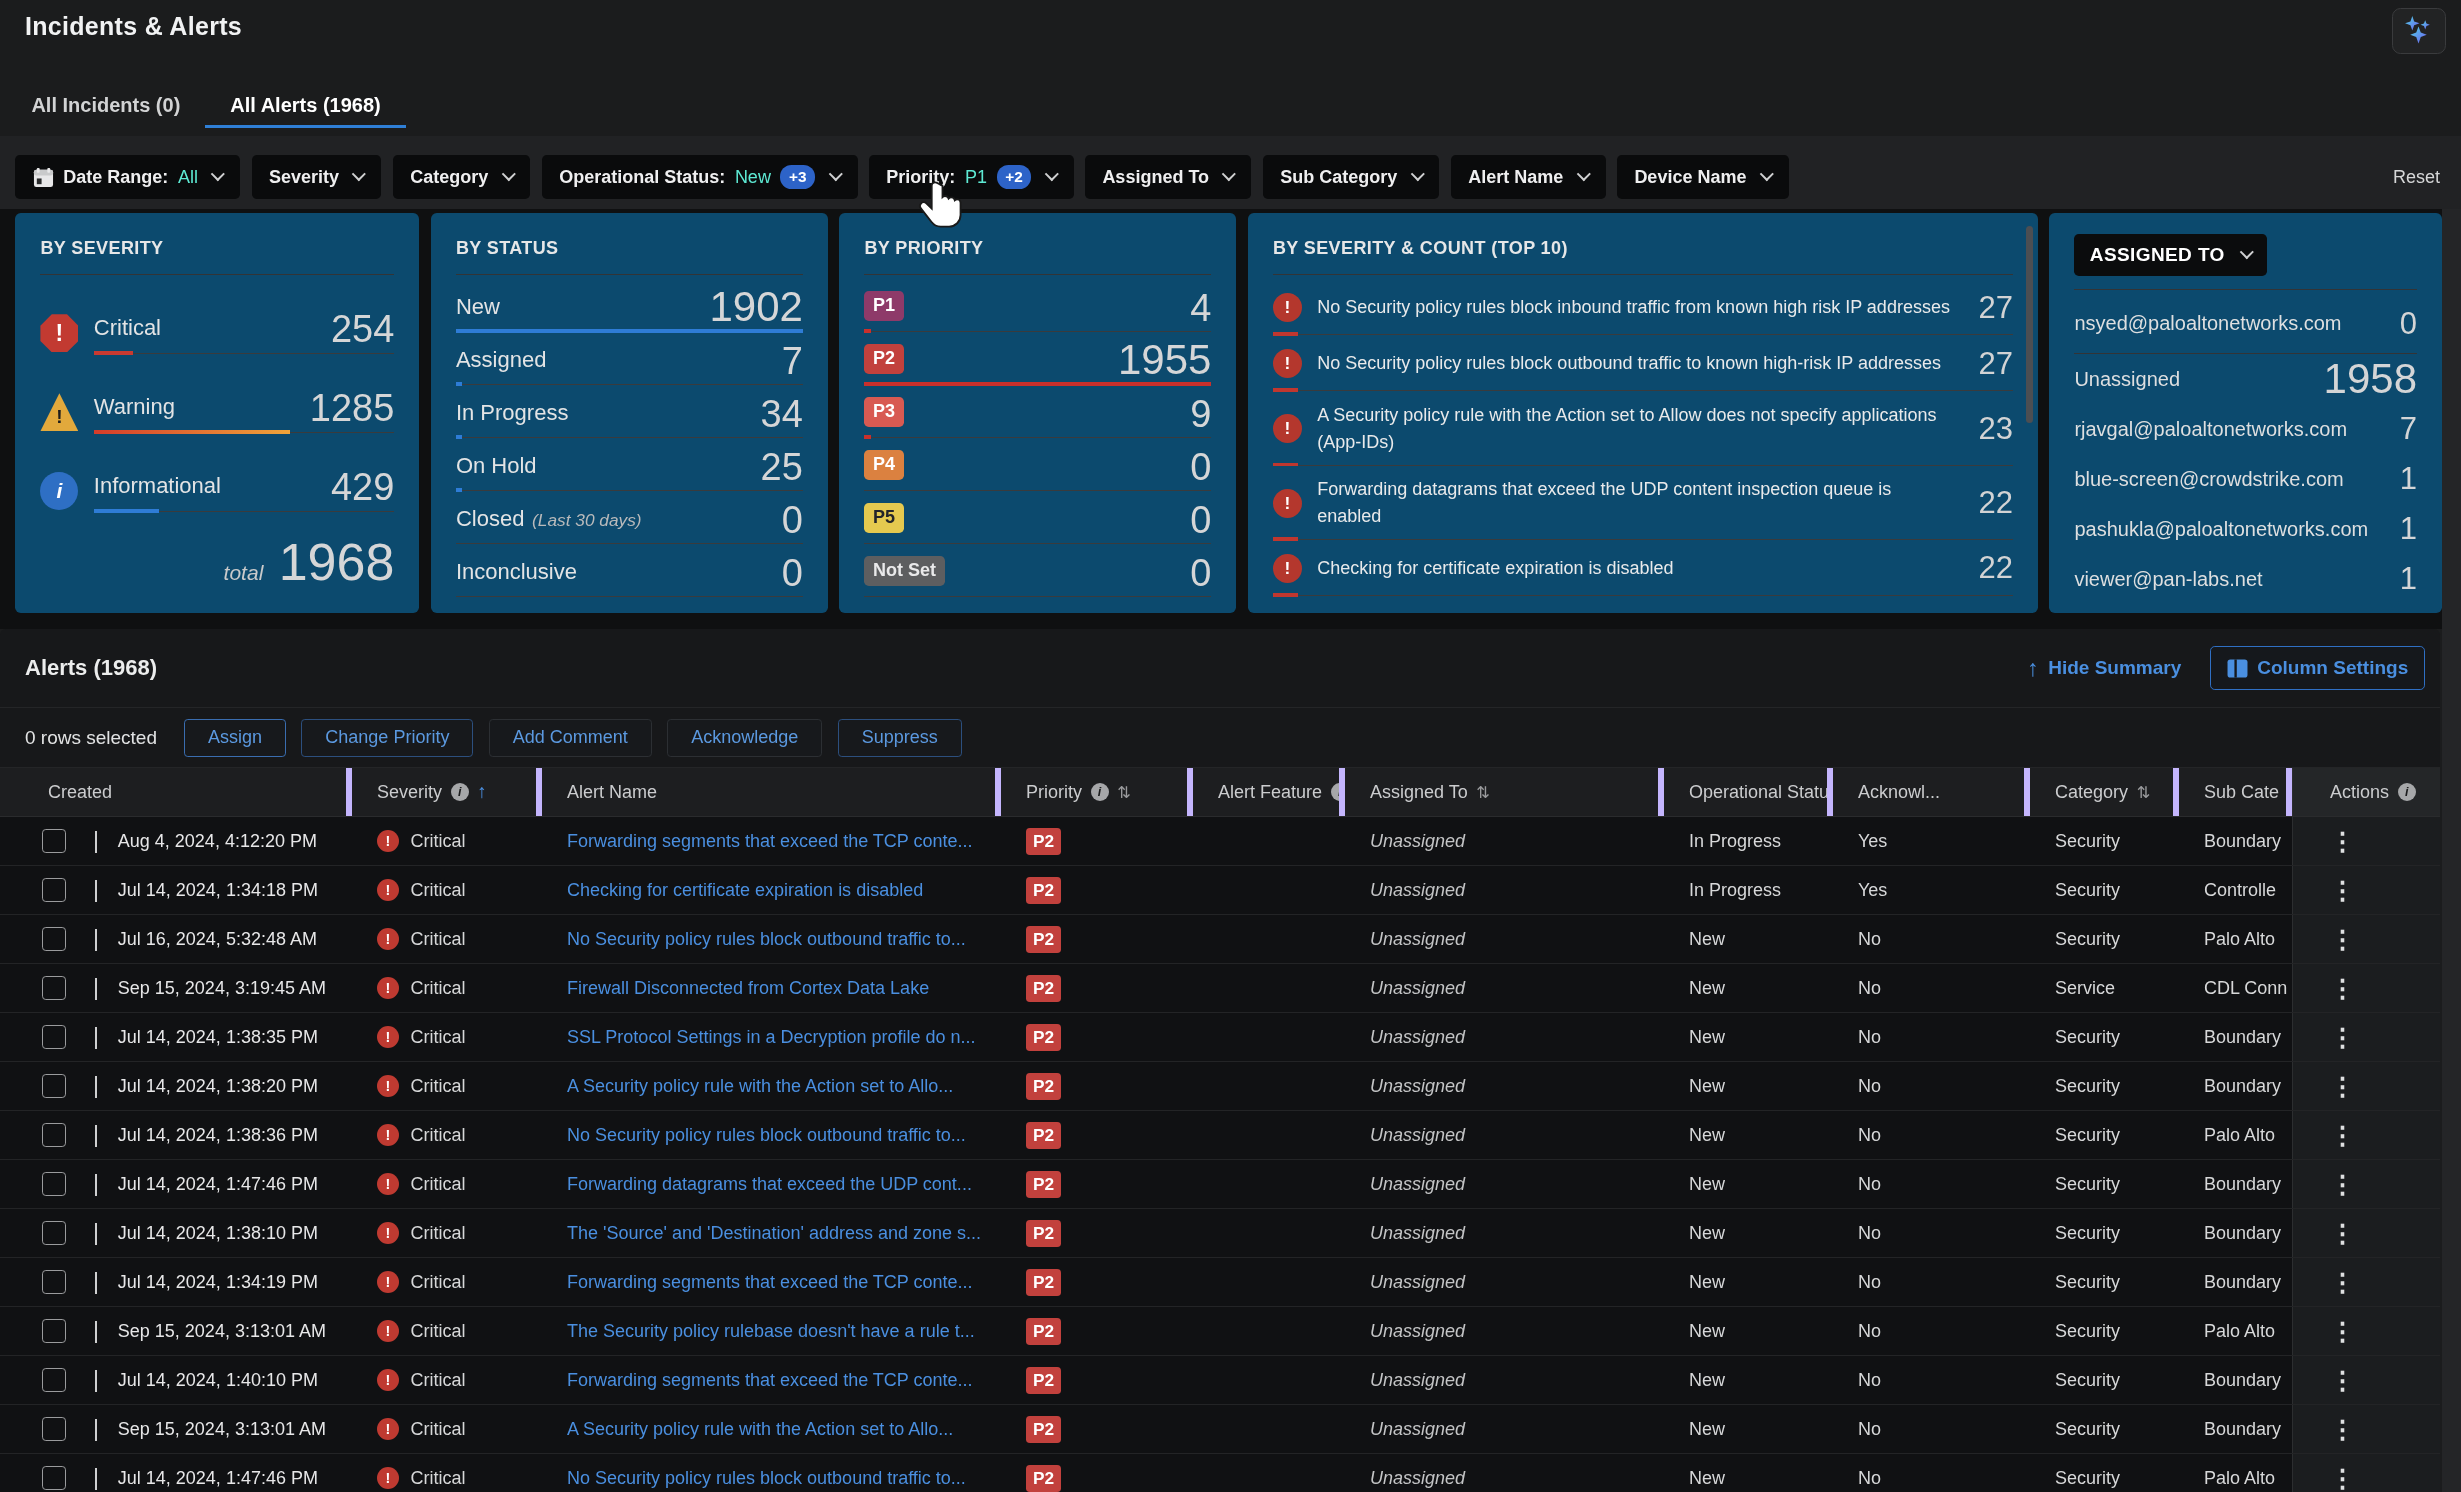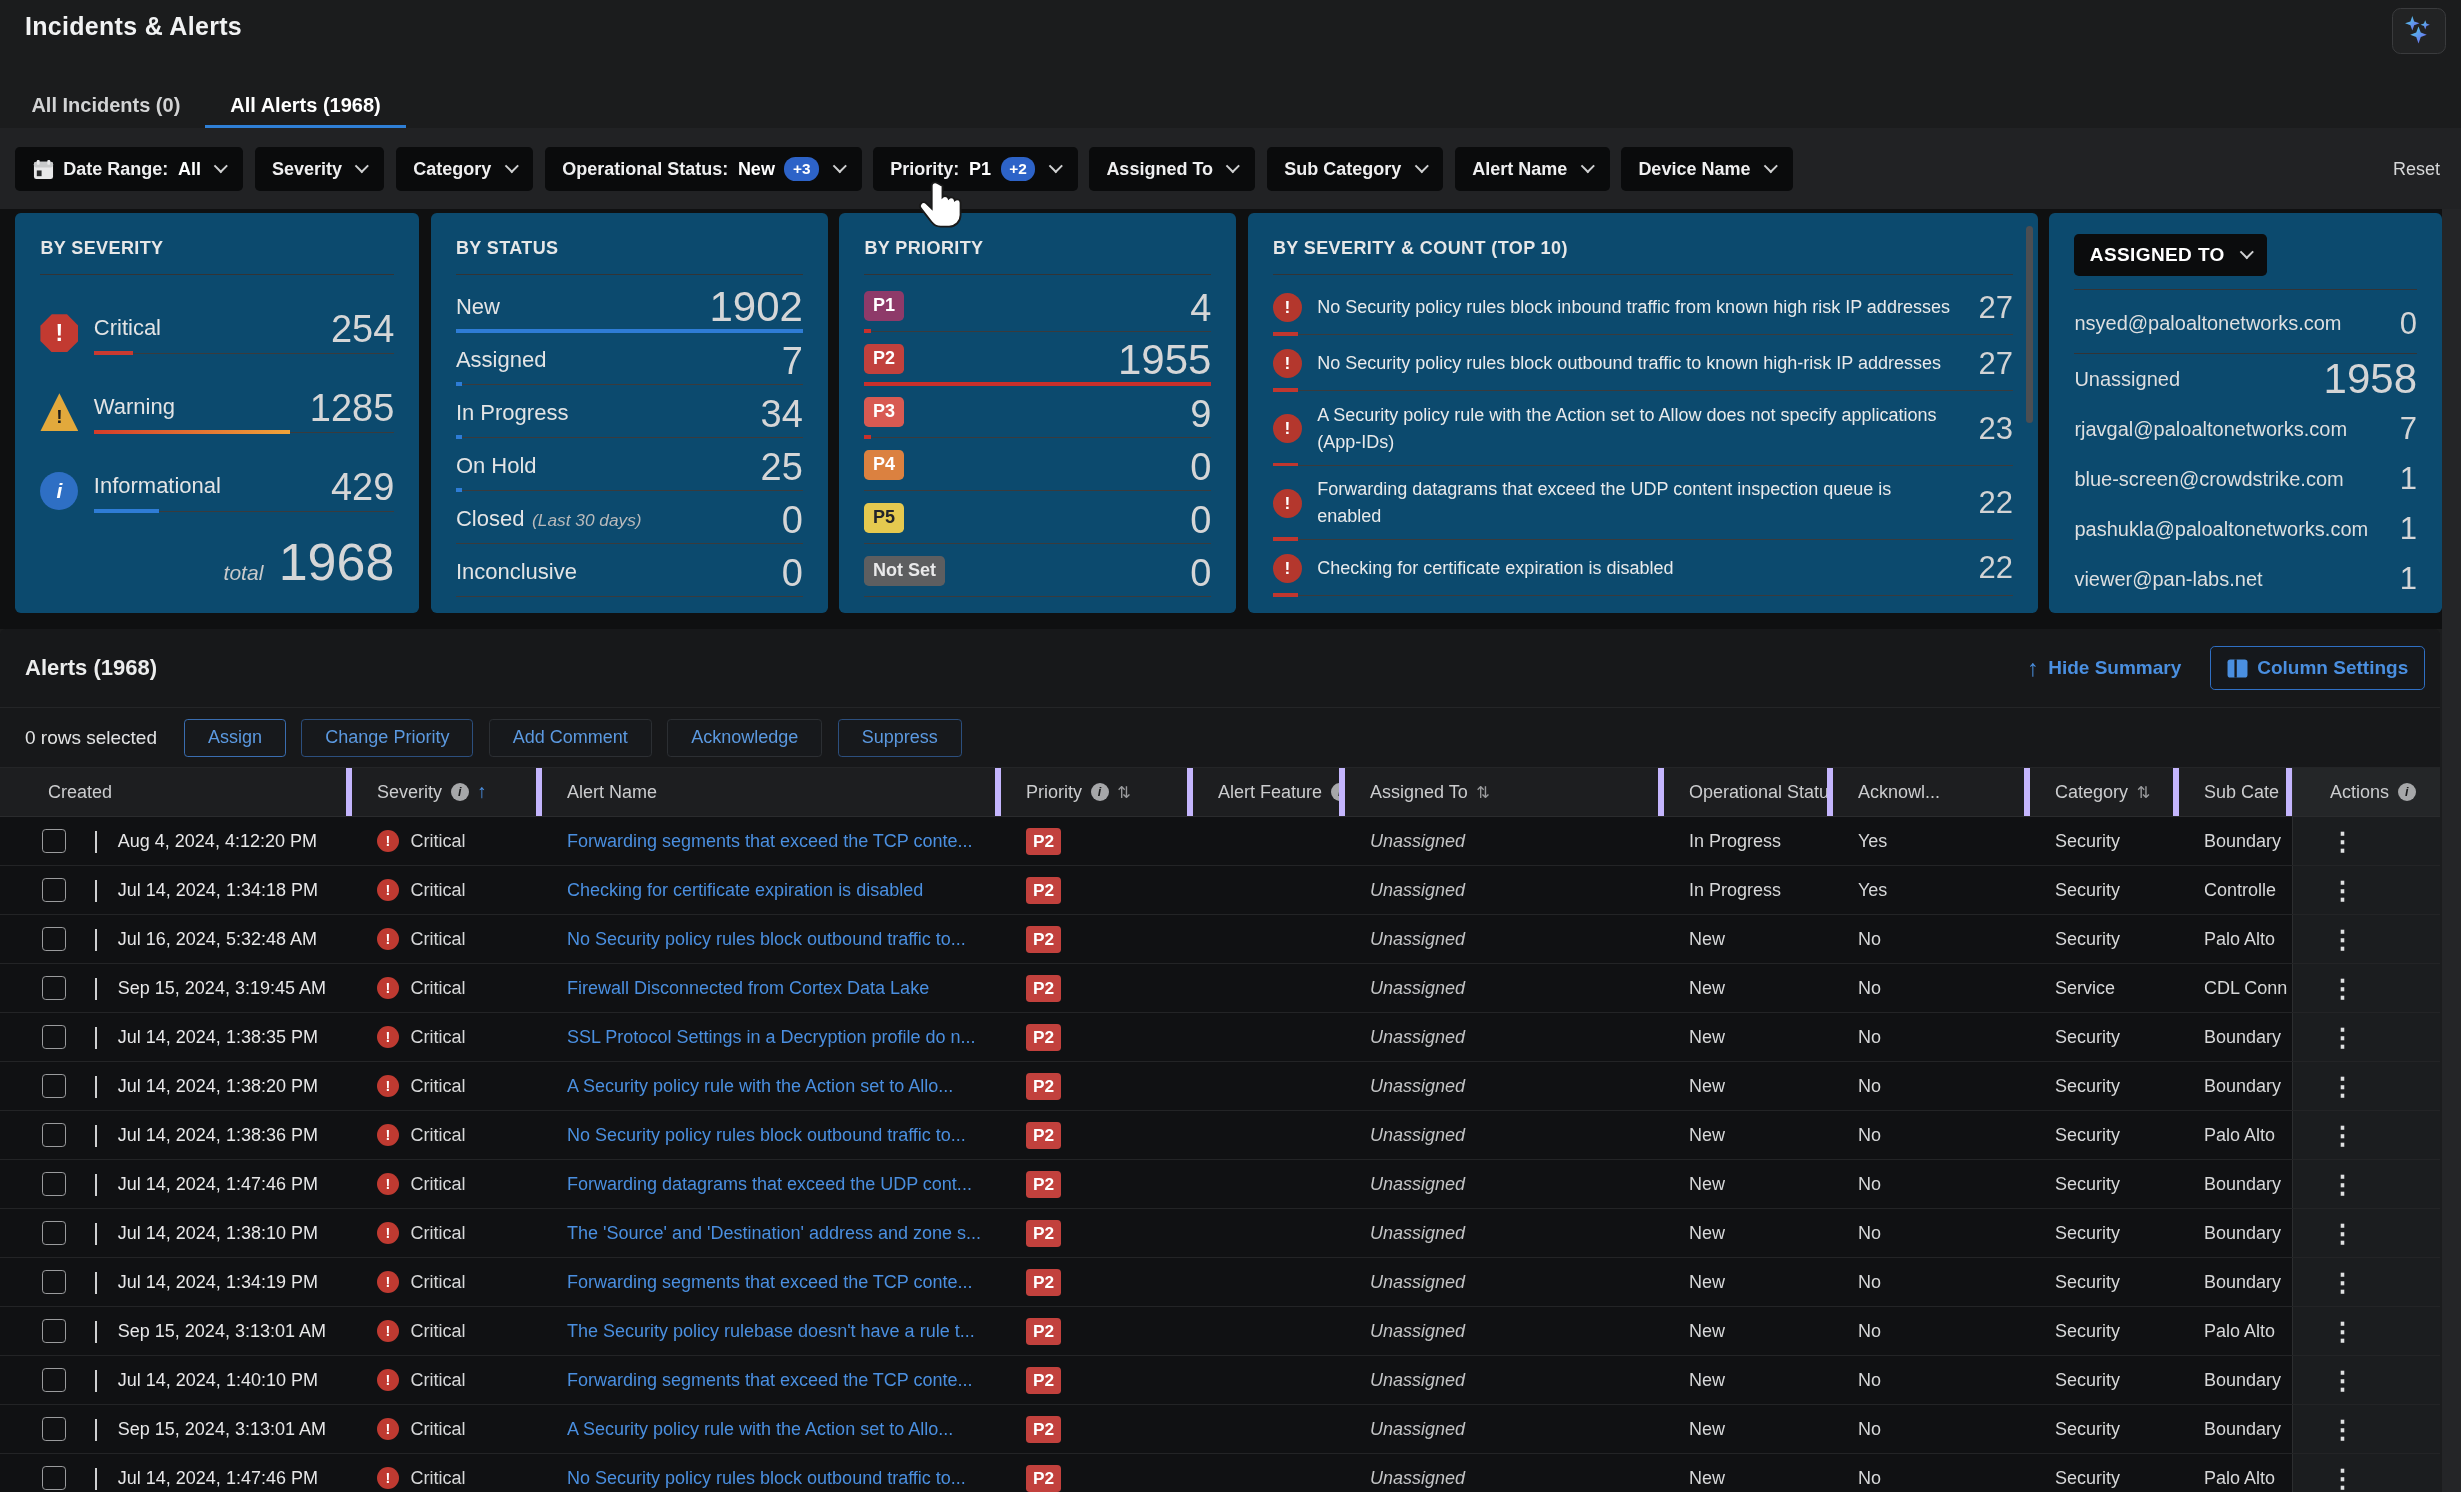--- a/index.html
+++ b/index.html
@@ -11,26 +11,26 @@
   .topbar { position:absolute; top:0; left:0; right:0; height:128px; background:#1b1c1d; }
   h1 { position:absolute; left:25px; top:11.5px; font-size:25px; font-weight:700; color:#f1f2f3; letter-spacing:0.3px; }
   .ai-btn { position:absolute; right:15.4px; top:7.7px; width:54px; height:46px; border:1px solid #3a3b3d;
             border-radius:8.6px; background:#222324; display:flex; align-items:center; justify-content:center; }
   .tabs { position:absolute; left:15.4px; top:92px; display:flex; }
   .tab { height:36px; padding:1.9px 25px 0; font-size:20px; font-weight:700; color:#d2d3d4; }
   .tab:first-child { padding-left:0;margin-left:16px; }
   .tab.active { color:#ffffff; border-bottom:3.8px solid #2f7fd6; }
 
   
-  .filterbar { position:absolute; top:128px; left:0; right:0; height:82px; background:#212224;
+  .filterbar { position:absolute; top:136px; left:0; right:0; height:82px; background:#212224;
                display:flex; align-items:center; padding:0 21px 0 15.4px; }
   .pills { display:flex; gap:11.5px; align-items:center; }
   .pill { display:inline-flex; align-items:center; gap:9.6px; background:#0a0b0c; border-radius:4.8px;
           height:44px; padding:0 17.3px; font-size:18px; color:#efeff0; font-weight:700; white-space:nowrap; }
-  .pill .pv { color:#ffffff; font-weight:700; }
+  .pill .pv { color:#5eead4; font-weight:400; }
   .pill .pb { background:#2d63c8; color:#fff; border-radius:11.5px; padding:2.9px 8.6px; font-size:15.4px; font-weight:700; }
   .chev { width:9.6px; height:9.6px; border-right:2.4px solid #cfd0d1; border-bottom:2.4px solid #cfd0d1;
           transform:rotate(45deg); margin-top:-6.7px; margin-left:5.8px; flex:none; }
   .chev.right { transform:rotate(-45deg); margin-top:0; }
   .reset { margin-left:auto; font-size:18px; color:#d6d7d8; }
 
   
   .mid { position:absolute; top:209px; left:0; right:0; height:420px; background:#0f1011; }
   .cards { position:absolute; top:213px; left:15.4px; right:19px; height:400px; display:flex; gap:11.5px; }
   .card { background:#0c4a6e; border-radius:5.8px; padding:19px 25px; position:relative; overflow:hidden; }

